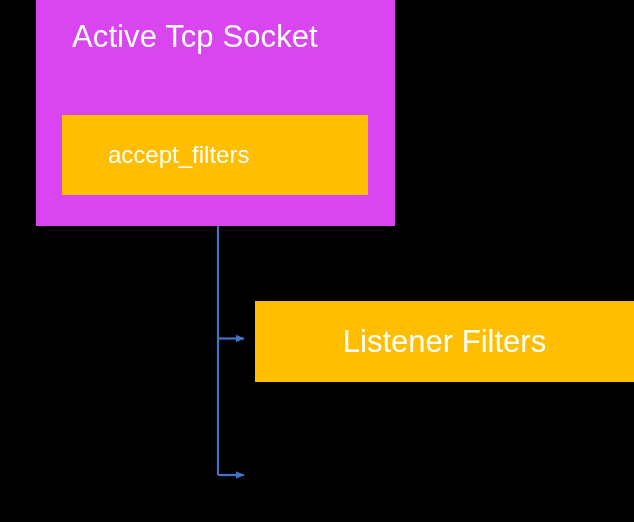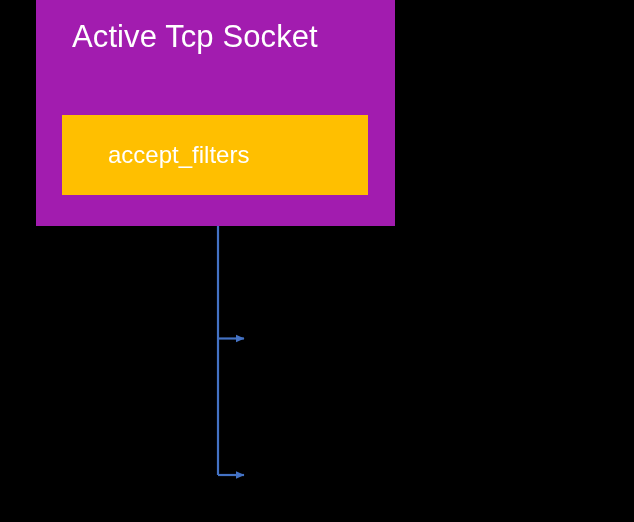--- a/index.html
+++ b/index.html
@@ -25,21 +25,21 @@
     background: #000000;
   }
 
   
   .node-parent {
     position: absolute;
     left: 36px;
     top: 0px;
     width: 359px;
     height: 226px;
-    background: #a21caf;
+    background: #d946ef;
     box-sizing: border-box;
   }
   .node-parent-title {
     position: absolute;
     left: 36px;
     top: 14px;
     width: 323px;
     height: 46px;
     line-height: 46px;
     color: #FFFFFF;
@@ -138,15 +138,18 @@
   </svg>
 
   <div class="node-parent">
     <div class="node-parent-title">Active Tcp Socket</div>
 
     <div class="node-nested">
       <div class="node-nested-label">accept_filters</div>
     </div>
   </div>
 
+  <div class="node-box" id="node-listener-filters">
+    <div class="node-box-label">Listener Filters</div>
+  </div>
 
 
 </div>
 
 </body></html>

